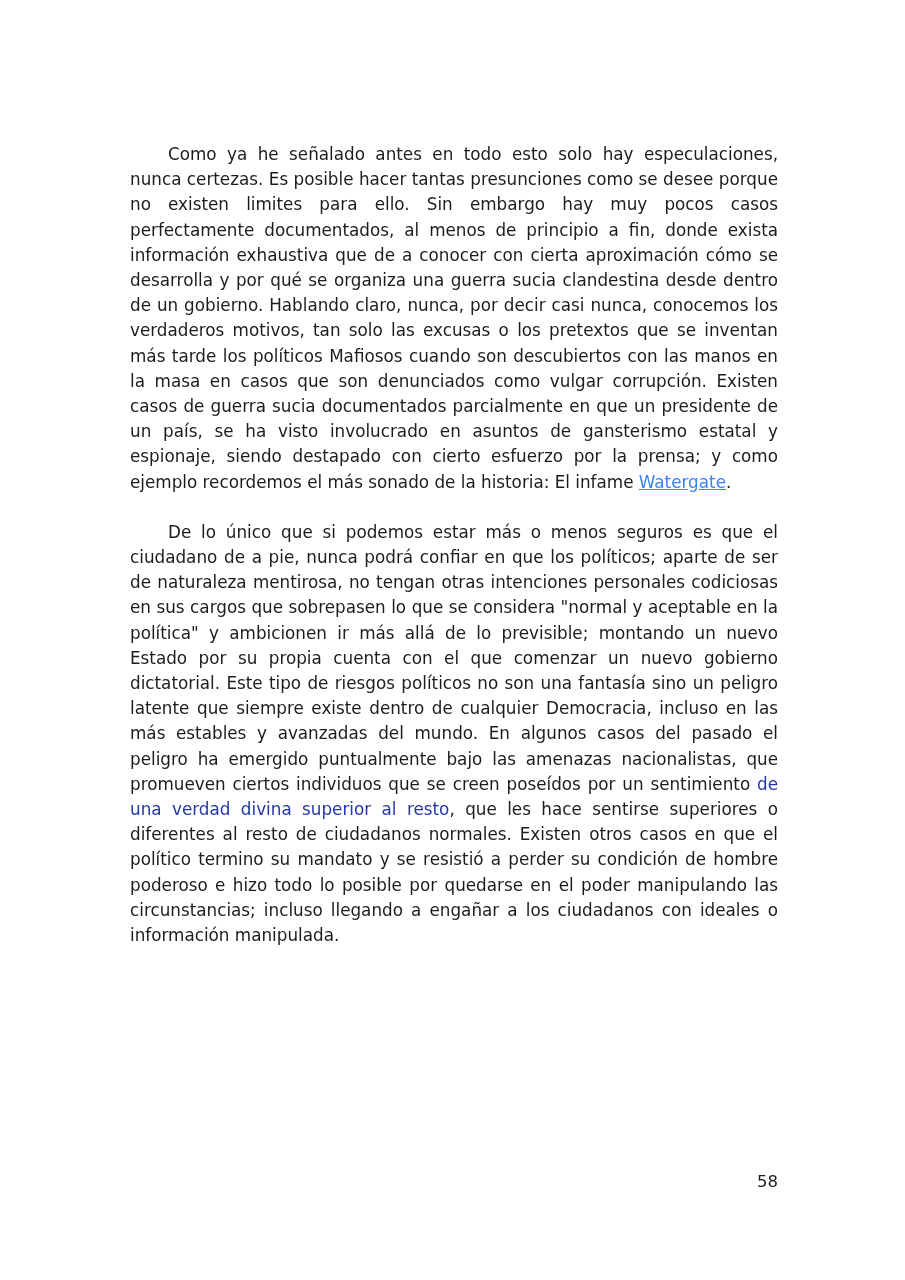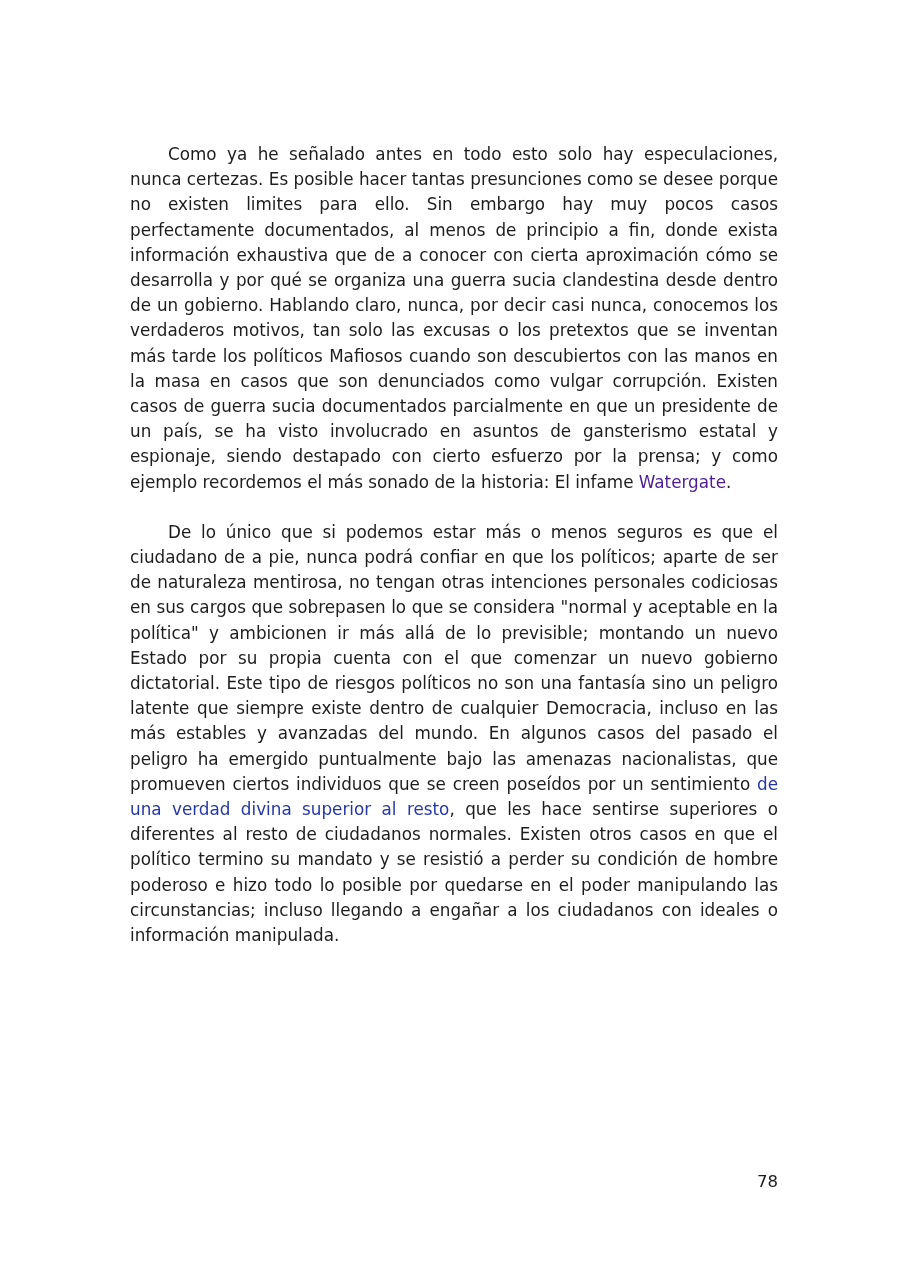--- a/index.html
+++ b/index.html
@@ -23,21 +23,22 @@
     color: #1c1c1c;
     font-size: 16.8px;
     line-height: 25.2px;
     text-align: justify;
   }
   .text-block p {
     margin: 0 0 25px 0;
     text-indent: 38px;
   }
   a.inline-link {
-    color: #4c1d95;
+    color: #3b82f6;
+    text-decoration: underline;
     cursor: pointer;
   }
   span.inline-link-plain {
     color: #2437a8;
     text-decoration: none;
     cursor: pointer;
   }
   .page-number {
     position: absolute;
     top: 1172px;
@@ -57,15 +58,15 @@
     <p>
       <span>Como ya he señalado antes en todo esto solo hay especulaciones, nunca certezas. Es posible hacer tantas presunciones como se desee porque no existen limites para ello. Sin embargo hay muy pocos casos perfectamente documentados, al menos de principio a fin, donde exista información exhaustiva que de a conocer con cierta aproximación cómo se desarrolla y por qué se organiza una guerra sucia clandestina desde dentro de un gobierno. Hablando claro, nunca, por decir casi nunca, conocemos los verdaderos motivos, tan solo las excusas o los pretextos que se inventan más tarde los políticos Mafiosos cuando son descubiertos con las manos en la masa en casos que son denunciados como vulgar corrupción. Existen casos de guerra sucia documentados parcialmente en que un presidente de un país, se ha visto involucrado en asuntos de gansterismo estatal y espionaje, siendo destapado con cierto esfuerzo por la prensa; y como ejemplo recordemos el más sonado de la historia: El infame </span><a class="inline-link">Watergate</a><span>.</span>
     </p>
 
     <p>
       <span>De lo único que si podemos estar más o menos seguros es que el ciudadano de a pie, nunca podrá confiar en que los políticos; aparte de ser de naturaleza mentirosa, no tengan otras intenciones personales codiciosas en sus cargos que sobrepasen lo que se considera "normal y aceptable en la política" y ambicionen ir más allá de lo previsible; montando un nuevo Estado por su propia cuenta con el que comenzar un nuevo gobierno dictatorial. Este tipo de riesgos políticos no son una fantasía sino un peligro latente que siempre existe dentro de cualquier Democracia, incluso en las más estables y avanzadas del mundo. En algunos casos del pasado el peligro ha emergido puntualmente bajo las amenazas nacionalistas, que promueven ciertos individuos que se creen poseídos por un sentimiento </span><span class="inline-link-plain">de una verdad divina superior al resto</span><span>, que les hace sentirse superiores o diferentes al resto de ciudadanos normales. Existen otros casos en que el político termino su mandato y se resistió a perder su condición de hombre poderoso e hizo todo lo posible por quedarse en el poder manipulando las circunstancias; incluso llegando a engañar a los ciudadanos con ideales o información manipulada.</span>
     </p>
 
   </div>
 
-  <div class="page-number">78</div>
+  <div class="page-number">58</div>
 
 </div>
 
 </body></html>

